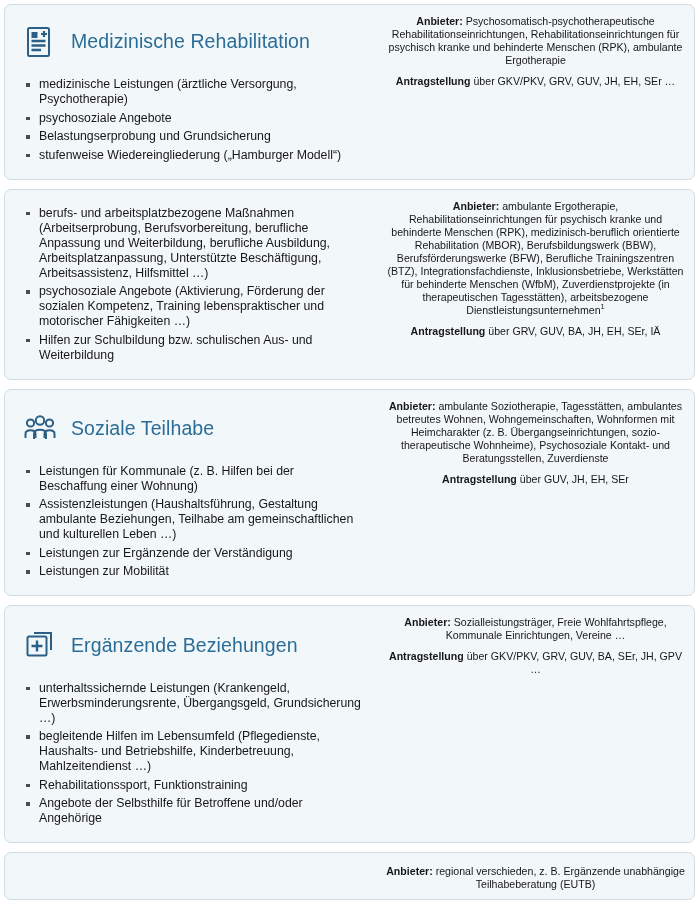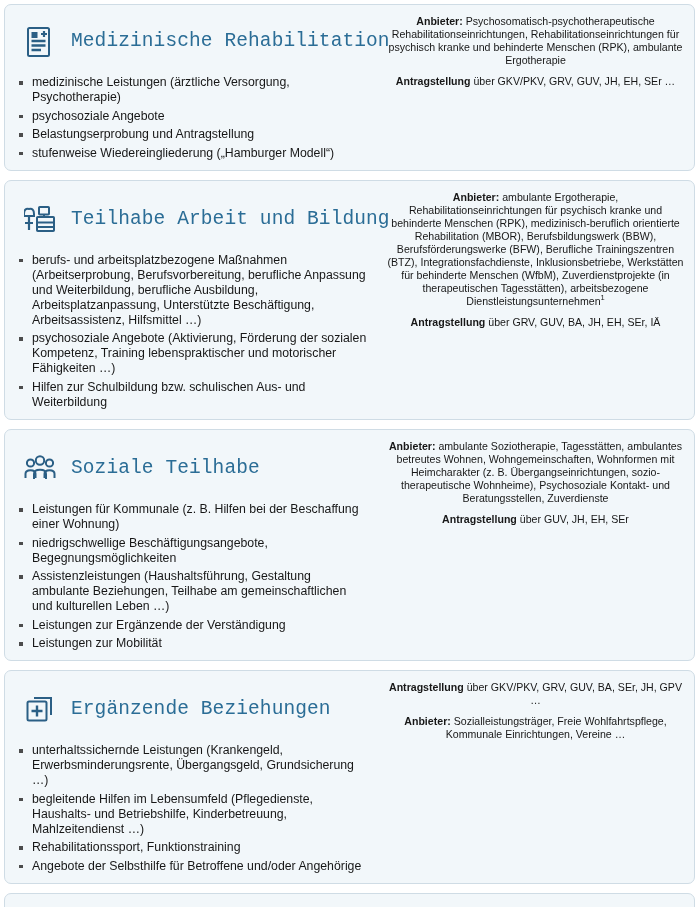--- a/index.html
+++ b/index.html
@@ -61,25 +61,24 @@
     color: #2b5f85;
   }
   .card-icon svg { display: block; }
   .card-title {
     color: #2b6d96;
     font-size: 19.5px;
     font-weight: 400;
     letter-spacing: 0.1px;
     line-height: 1.12;
     white-space: nowrap;
-    font-family: Liberation Mono, monospace;
   }
   ul.bullets {
     list-style: none;
-    margin: 1px;
+    margin: 8px;
     padding: 0;
   }
   ul.bullets li {
     position: relative;
     padding-left: 14px;
     font-size: 12.3px;
     line-height: 15.0px;
     margin-bottom: 3.5px;
     color: #171717;
   }
@@ -124,47 +123,32 @@
             <line x1="6.5" y1="24" x2="16" y2="24" stroke-width="2.4"></line>
             <line x1="19" y1="5" x2="19" y2="11" stroke-width="2.2"></line>
             <line x1="16" y1="8" x2="22" y2="8" stroke-width="2.2"></line>
           </svg>
         </span>
         <h2 class="card-title">Medizinische Rehabilitation</h2>
       </div>
       <ul class="bullets">
         <li>medizinische Leistungen (ärztliche Versorgung, Psychotherapie)</li>
         <li>psychosoziale Angebote</li>
-        <li>Belastungserprobung und Antragstellung</li>
+        <li>Belastungserprobung und Grundsicherung</li>
         <li>stufenweise Wiedereingliederung („Hamburger Modell“)</li>
       </ul>
     </div>
     <div class="card-right">
       <p class="rpara"><span class="rlabel">Anbieter:</span><span> Psychosomatisch-psychotherapeutische Rehabilitationseinrichtungen, Rehabilitationseinrichtungen für psychisch kranke und behinderte Menschen (RPK), ambulante Ergotherapie</span></p>
       <p class="rpara"><span class="rlabel">Antragstellung</span><span> über GKV/PKV, GRV, GUV, JH, EH,  SEr …</span></p>
     </div>
   </section>
 
   <section class="card" id="card-2">
     <div class="card-left">
-      <div class="card-head">
-        <span class="card-icon">
-          <svg width="32" height="30" viewBox="0 0 32 30" fill="none" stroke="#2b5f85" stroke-width="2">
-            <path d="M4 4 q5 -1 5 5 l0 2 -10 0 0 -2 q0 -6 5 -5 z" transform="translate(1,0)"></path>
-            <line x1="5" y1="11" x2="5" y2="25" stroke-width="2.2"></line>
-            <line x1="1" y1="18" x2="9" y2="18" stroke-width="2.2"></line>
-            <rect x="15" y="2" width="10" height="7.5" rx="0.8"></rect>
-            <line x1="20" y1="9.5" x2="20" y2="12" stroke-width="2"></line>
-            <rect x="13" y="12" width="17" height="14" rx="0.8"></rect>
-            <line x1="13" y1="17.5" x2="30" y2="17.5" stroke-width="1.8"></line>
-            <line x1="13" y1="22" x2="30" y2="22" stroke-width="1.8"></line>
-          </svg>
-        </span>
-        <h2 class="card-title">Teilhabe Arbeit und Bildung</h2>
-      </div>
       <ul class="bullets">
         <li>berufs- und arbeitsplatzbezogene Maßnahmen (Arbeitserprobung, Berufsvorbereitung, berufliche Anpassung und Weiterbildung, berufliche Ausbildung, Arbeitsplatzanpassung, Unterstützte Beschäftigung, Arbeitsassistenz, Hilfsmittel …)</li>
         <li>psychosoziale Angebote (Aktivierung, Förderung der sozialen Kompetenz, Training lebenspraktischer und motorischer Fähigkeiten …)</li>
         <li>Hilfen zur Schulbildung bzw. schulischen Aus- und Weiterbildung</li>
       </ul>
     </div>
     <div class="card-right">
       <p class="rpara"><span class="rlabel">Anbieter:</span><span> ambulante Ergotherapie, Rehabilitationseinrichtungen für psychisch kranke und behinderte Menschen (RPK), medizinisch-beruflich orientierte Rehabilitation (MBOR), Berufsbildungswerk (BBW), Berufsförderungswerke (BFW), Berufliche Trainingszentren (BTZ), Integrationsfachdienste, Inklusionsbetriebe, Werkstätten für behinderte Menschen (WfbM), Zuverdienstprojekte (in therapeutischen Tagesstätten), arbeitsbezogene Dienstleistungsunternehmen</span><sup>1</sup></p>
       <p class="rpara"><span class="rlabel">Antragstellung</span><span> über GRV, GUV, BA, JH, EH,  SEr,  IÄ</span></p>
     </div>
@@ -180,21 +164,20 @@
             <circle cx="25.5" cy="8" r="3.6"></circle>
             <path d="M1.5 23 v-4.2 q0 -3.6 5 -3.6 q5 0 5 3.6 V23"></path>
             <path d="M10 24 v-5 q0 -4.2 6 -4.2 q6 0 6 4.2 V24"></path>
             <path d="M20.5 23 v-4.2 q0 -3.6 5 -3.6 q5 0 5 3.6 V23"></path>
           </svg>
         </span>
         <h2 class="card-title">Soziale Teilhabe</h2>
       </div>
       <ul class="bullets">
         <li>Leistungen für Kommunale (z. B. Hilfen bei der Beschaffung einer Wohnung)</li>
-        <li>niedrigschwellige Beschäftigungsangebote, Begegnungsmöglichkeiten</li>
         <li>Assistenzleistungen (Haushaltsführung, Gestaltung ambulante Beziehungen, Teilhabe am gemeinschaftlichen und kulturellen Leben …)</li>
         <li>Leistungen zur Ergänzende der Verständigung</li>
         <li>Leistungen zur Mobilität</li>
       </ul>
     </div>
     <div class="card-right">
       <p class="rpara"><span class="rlabel">Anbieter:</span><span> ambulante Soziotherapie, Tagesstätten, ambulantes betreutes Wohnen, Wohngemeinschaften, Wohnformen mit Heimcharakter (z. B. Übergangseinrichtungen, sozio-therapeutische Wohnheime), Psychosoziale Kontakt- und Beratungsstellen, Zuverdienste</span></p>
       <p class="rpara"><span class="rlabel">Antragstellung</span><span> über GUV, JH, EH,  SEr</span></p>
     </div>
   </section>
@@ -213,22 +196,22 @@
         <h2 class="card-title">Ergänzende Beziehungen</h2>
       </div>
       <ul class="bullets">
         <li>unterhaltssichernde Leistungen (Krankengeld, Erwerbsminderungsrente, Übergangsgeld, Grundsicherung …)</li>
         <li>begleitende Hilfen im Lebensumfeld (Pflegedienste, Haushalts- und Betriebshilfe, Kinderbetreuung, Mahlzeitendienst …)</li>
         <li>Rehabilitationssport, Funktionstraining</li>
         <li>Angebote der Selbsthilfe für Betroffene und/oder Angehörige</li>
       </ul>
     </div>
     <div class="card-right">
+      <p class="rpara"><span class="rlabel">Anbieter:</span><span> Sozialleistungsträger, Freie Wohlfahrtspflege, Kommunale  Einrichtungen, Vereine …</span></p>
       <p class="rpara"><span class="rlabel">Antragstellung</span><span> über GKV/PKV, GRV, GUV, BA, SEr, JH, GPV …</span></p>
-      <p class="rpara"><span class="rlabel">Anbieter:</span><span> Sozialleistungsträger, Freie Wohlfahrtspflege, Kommunale  Einrichtungen, Vereine …</span></p>
     </div>
   </section>
 
   <section class="card" id="card-5">
     <div class="card-left">
       <div class="card-head">
         
         
       </div>
 

